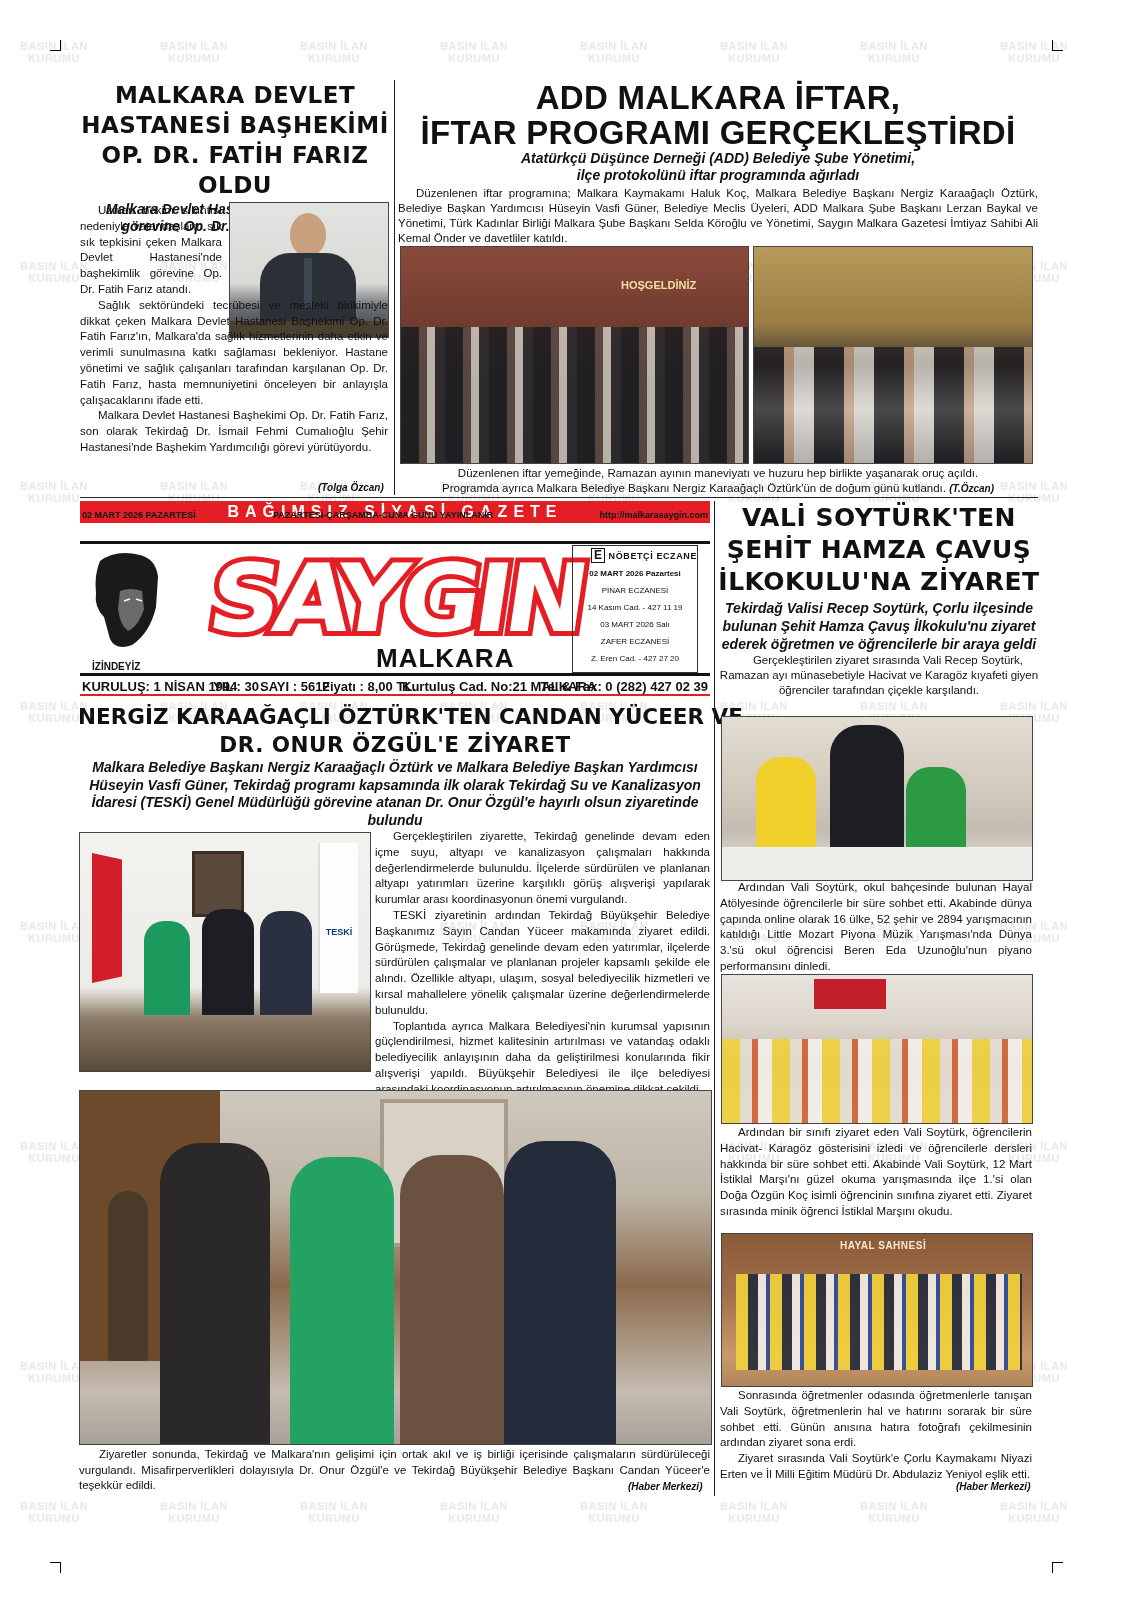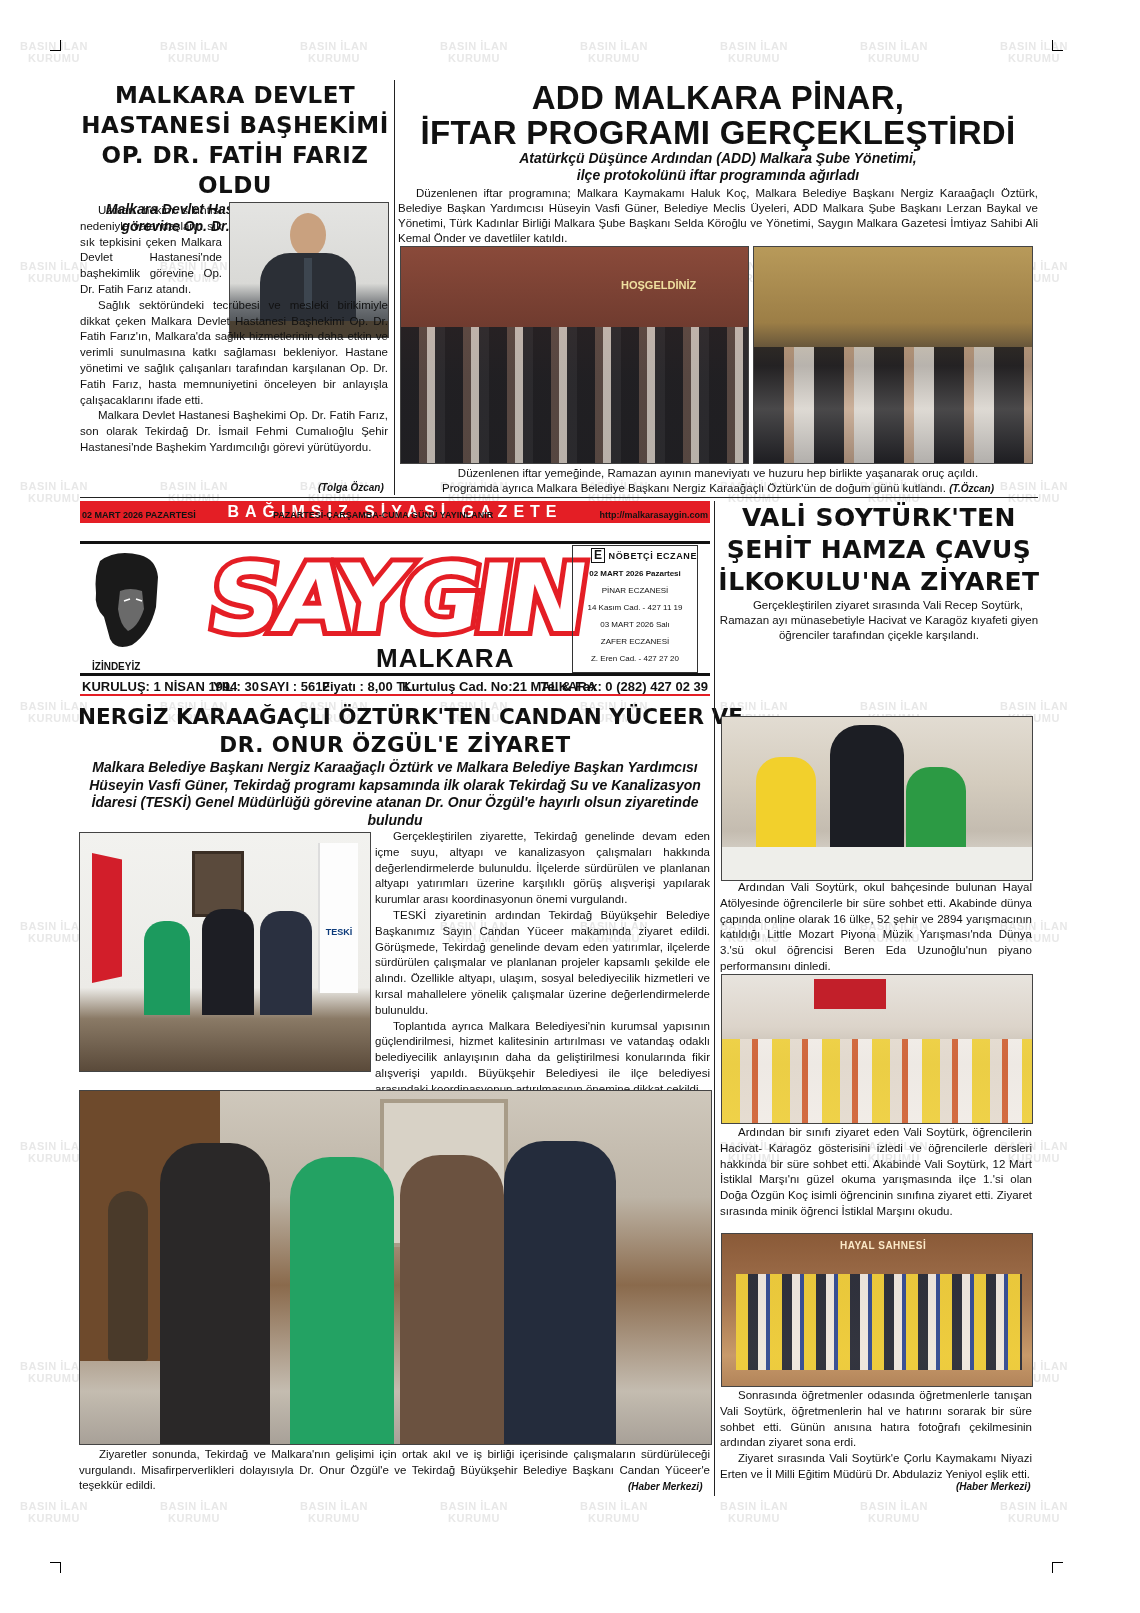--- a/index.html
+++ b/index.html
@@ -296,23 +296,23 @@
 <div class="abs body" style="left:80px;top:203px;width:308px;">
   <p style="width:142px;">Uzman hekim sıkıntısı nedeniyle vatandaşların sık sık tepkisini çeken Malkara Devlet Hastanesi'nde başhekimlik görevine Op. Dr. Fatih Farız atandı.</p>
   <p style="shape-outside:none;">Sağlık sektöründeki tecrübesi ve mesleki birikimiyle dikkat çeken Malkara Devlet Hastanesi Başhekimi Op. Dr. Fatih Farız'ın, Malkara'da sağlık hizmetlerinin daha etkin ve verimli sunulmasına katkı sağlaması bekleniyor. Hastane yönetimi ve sağlık çalışanları tarafından karşılanan Op. Dr. Fatih Farız, hasta memnuniyetini önceleyen bir anlayışla çalışacaklarını ifade etti.</p>
   <p>Malkara Devlet Hastanesi Başhekimi Op. Dr. Fatih Farız, son olarak Tekirdağ Dr. İsmail Fehmi Cumalıoğlu Şehir Hastanesi'nde Başhekim Yardımcılığı görevi yürütüyordu.</p>
 </div>
 <div class="abs credit" style="left:318px;top:482px;">(Tolga Özcan)</div>
 
 <div class="vline" style="left:394px;top:80px;height:415px;"></div>
 
 <div class="abs" style="left:398px;top:80px;width:640px;">
-  <div style="font-weight:900;font-size:33px;line-height:35px;text-align:center;letter-spacing:0.3px;">ADD MALKARA PİNAR,</div>
+  <div style="font-weight:900;font-size:33px;line-height:35px;text-align:center;letter-spacing:0.3px;">ADD MALKARA İFTAR,</div>
   <div style="font-weight:900;font-size:33px;line-height:35px;text-align:center;letter-spacing:0.3px;">İFTAR PROGRAMI GERÇEKLEŞTİRDİ</div>
-  <div class="deck" style="font-size:14px;line-height:17px;">Atatürkçü Düşünce Ardından (ADD) Malkara Şube Yönetimi,</div>
+  <div class="deck" style="font-size:14px;line-height:17px;">Atatürkçü Düşünce Derneği (ADD) Belediye Şube Yönetimi,</div>
   <div class="deck" style="font-size:14px;line-height:17px;">ilçe protokolünü iftar programında ağırladı</div>
   <div class="body" style="margin-top:2px;font-size:11.5px;line-height:15px;">
     <p>Düzenlenen iftar programına; Malkara Kaymakamı Haluk Koç, Malkara Belediye Başkanı Nergiz Karaağaçlı Öztürk, Belediye Başkan Yardımcısı Hüseyin Vasfi Güner, Belediye Meclis Üyeleri, ADD Malkara Şube Başkanı Lerzan Baykal ve Yönetimi, Türk Kadınlar Birliği Malkara Şube Başkanı Selda Köroğlu ve Yönetimi, Saygın Malkara Gazetesi İmtiyaz Sahibi Ali Kemal Önder ve davetliler katıldı.</p>
   </div>
 </div>
 <div class="photo" style="left:400px;top:246px;width:347px;height:216px;background:linear-gradient(180deg,#8a4a3a 0%,#6e3a2e 40%,#3a2c28 60%,#2a2422 100%);">
   <div style="position:absolute;left:220px;top:32px;color:#f0e0a0;font-size:11px;font-weight:bold;">HOŞGELDİNİZ</div>
   <div style="position:absolute;left:0;top:80px;width:347px;height:136px;background:repeating-linear-gradient(90deg,#1e1e22 0 18px,#5a4a44 18px 26px,#c8c0b8 26px 34px,#2a2a2e 34px 44px);opacity:0.9;"></div>
 </div>
 <div class="photo" style="left:753px;top:246px;width:278px;height:216px;background:linear-gradient(180deg,#b89a5a 0%,#9c7e46 35%,#403832 55%,#d8d4ce 75%,#2a2a2e 100%);">
@@ -407,20 +407,21 @@
   <p style="margin:0;text-indent:20px;">Ziyaretler sonunda, Tekirdağ ve Malkara'nın gelişimi için ortak akıl ve iş birliği içerisinde çalışmaların sürdürüleceği vurgulandı. Misafirperverlikleri dolayısıyla Dr. Onur Özgül'e ve Tekirdağ Büyükşehir Belediye Başkanı Candan Yüceer'e teşekkür edildi.</p>
 </div>
 <div class="abs credit" style="left:628px;top:1481px;">(Haber Merkezi)</div>
 
 <div class="vline" style="left:714px;top:501px;height:995px;"></div>
 
 <div class="abs" style="left:718px;top:502px;width:322px;">
   <div class="hl-display" style="font-size:25px;line-height:32px;">VALİ SOYTÜRK'TEN</div>
   <div class="hl-display" style="font-size:25px;line-height:32px;">ŞEHİT HAMZA ÇAVUŞ</div>
   <div class="hl-display" style="font-size:25px;line-height:32px;">İLKOKULU'NA ZİYARET</div>
+  <div class="deck" style="font-size:14px;line-height:18px;margin-top:1px;">Tekirdağ Valisi Recep Soytürk, Çorlu ilçesinde bulunan Şehit Hamza Çavuş İlkokulu'nu ziyaret ederek öğretmen ve öğrencilerle bir araya geldi</div>
   <div class="body" style="font-size:11.5px;line-height:15px;text-align:center;">
     <p>Gerçekleştirilen ziyaret sırasında Vali Recep Soytürk, Ramazan ayı münasebetiyle Hacivat ve Karagöz kıyafeti giyen öğrenciler tarafından çiçekle karşılandı.</p>
   </div>
 </div>
 <div class="photo" style="left:721px;top:716px;width:310px;height:163px;background:linear-gradient(180deg,#e2dcd2 0%,#d4ccbe 40%,#c4bcb0 70%,#eae8e2 100%);">
   <div style="position:absolute;left:34px;top:40px;width:60px;height:123px;background:#f2d02c;border-radius:24px 24px 0 0;"></div>
   <div style="position:absolute;left:108px;top:8px;width:74px;height:155px;background:#1c1e24;border-radius:30px 30px 0 0;"></div>
   <div style="position:absolute;left:184px;top:50px;width:60px;height:113px;background:#2c9a44;border-radius:24px 24px 0 0;"></div>
   <div style="position:absolute;left:0;top:130px;width:310px;height:33px;background:#eeeeea;"></div>
 </div>

